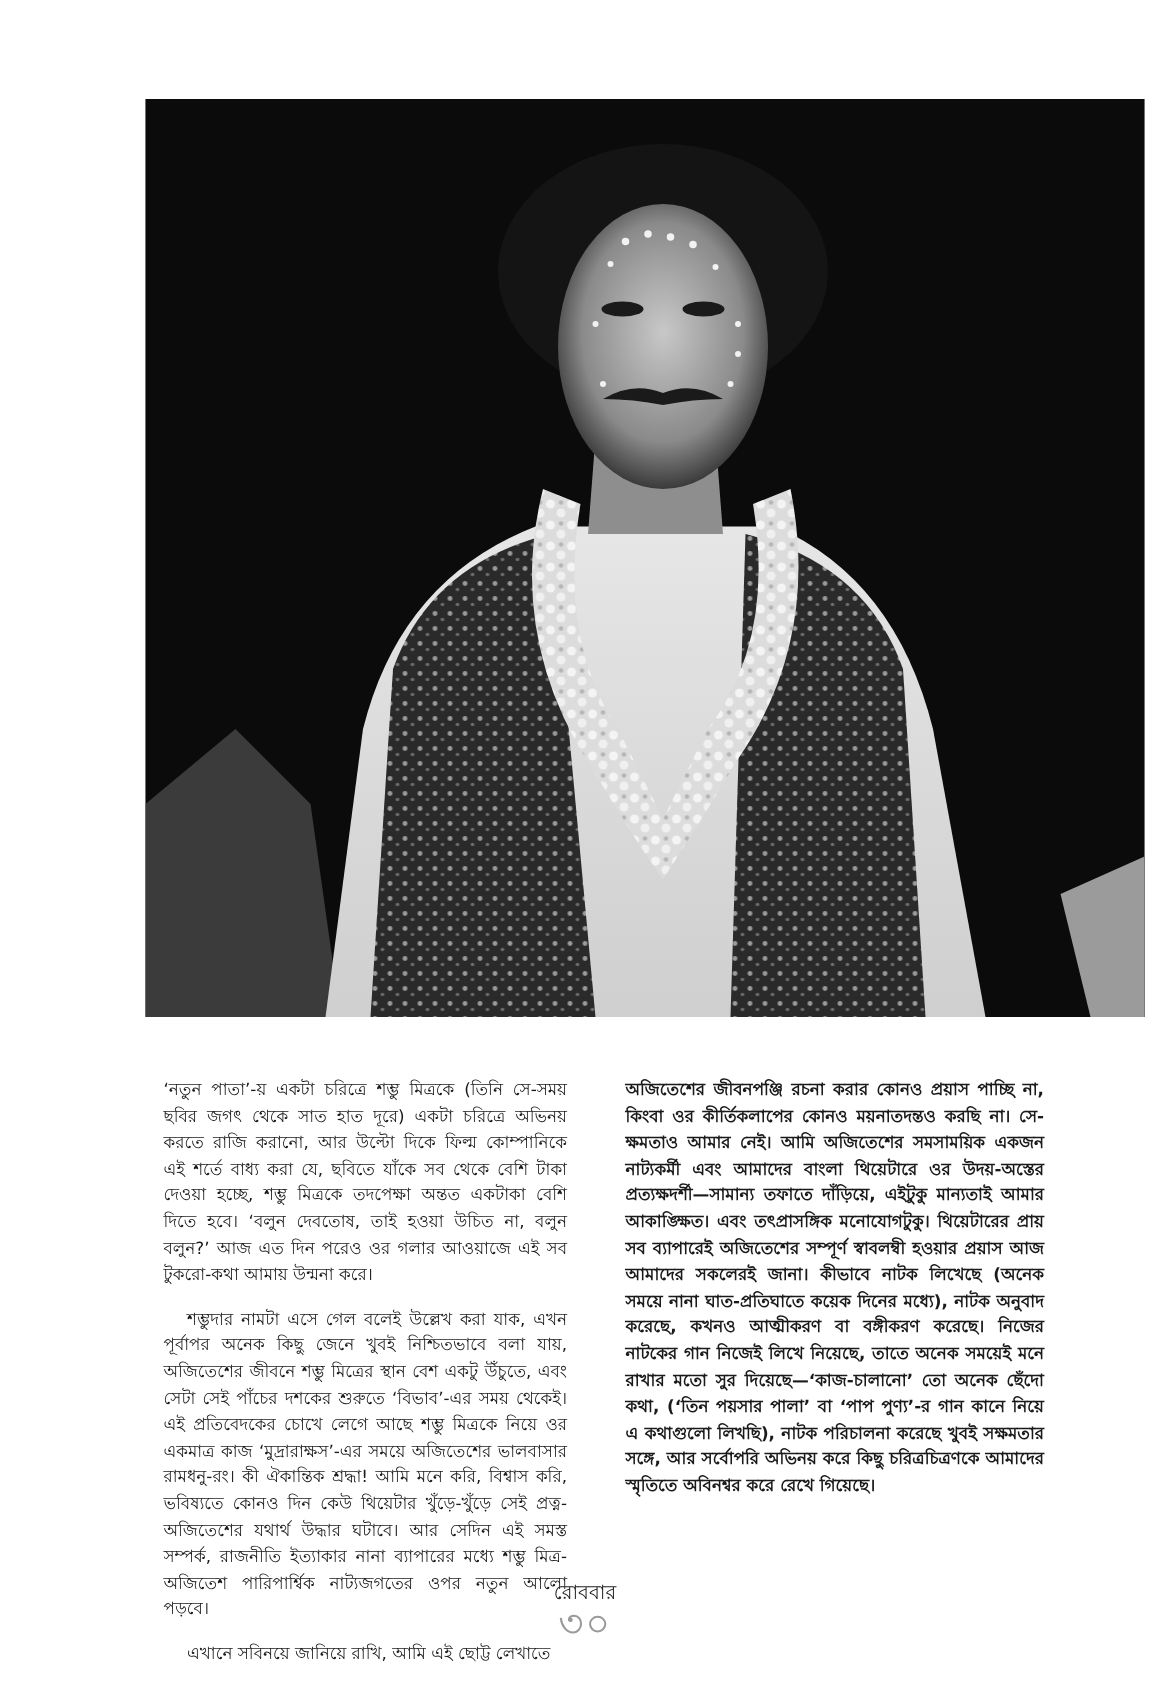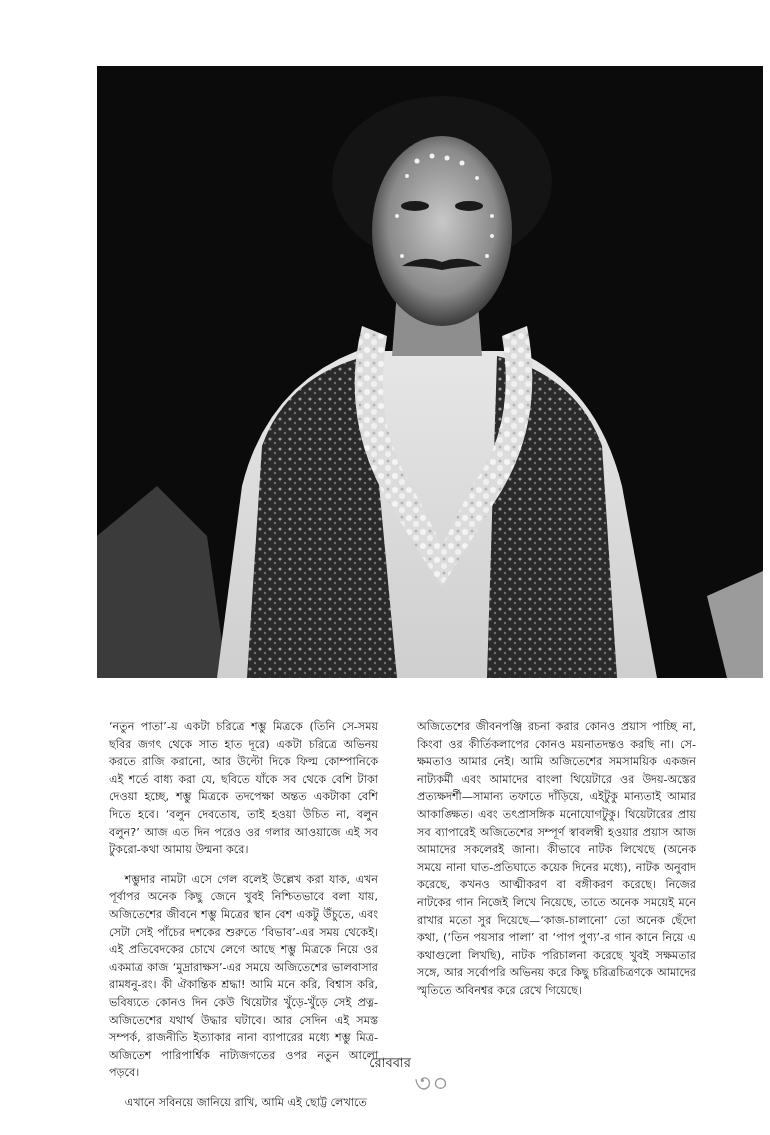--- a/index.html
+++ b/index.html
@@ -1,27 +1,27 @@
 <!DOCTYPE html>
 <html><head>
 <meta charset="utf-8">
 <style>
   html, body { margin: 0; padding: 0; background: #ffffff; }
   body { width: 770px; height: 1135px; position: relative; overflow: hidden; font-family: "DejaVu Sans", sans-serif; color: #1a1a1a; }
   .photo { position: absolute; left: 97px; top: 66px; width: 666px; height: 612px; background: #0b0b0b; overflow: hidden; }
   .photo svg { display: block; width: 100%; height: 100%; }
   .col { position: absolute; top: 706px; font-size: 11.2px; line-height: 17.6px; text-align: justify; }
   .col-left { left: 97px; width: 293px; }
-  .col-right { left: 405px; width: 303px; }
+  .col-right { left: 405px; width: 303px; font-weight: bold; }
   .col p { margin: 12px; }
   .col p.indent { text-indent: 1.4em; }
   .col p.noindent { text-indent: 0; }
   .footer { position: absolute; left: 330px; width: 120px; top: 1056px; text-align: center; }
   .footer .mag { font-size: 13px; color: #222; line-height: 14px; }
-  .footer .pageno { font-size: 26px; color: #9a9a9a; line-height: 26px; letter-spacing: 1px; font-family: "DejaVu Sans", sans-serif; text-align: right; }
+  .footer .pageno { font-size: 26px; color: #9a9a9a; line-height: 26px; letter-spacing: 1px; font-family: "DejaVu Sans", sans-serif; }
 </style>
 </head>
 <body>
 
 <div class="photo">
   <svg viewBox="0 0 666 612" preserveAspectRatio="none">
     <defs>
       <radialGradient id="face" cx="50%" cy="45%" r="55%">
         <stop offset="0%" stop-color="#c8c8c8"></stop>
         <stop offset="70%" stop-color="#8a8a8a"></stop>

